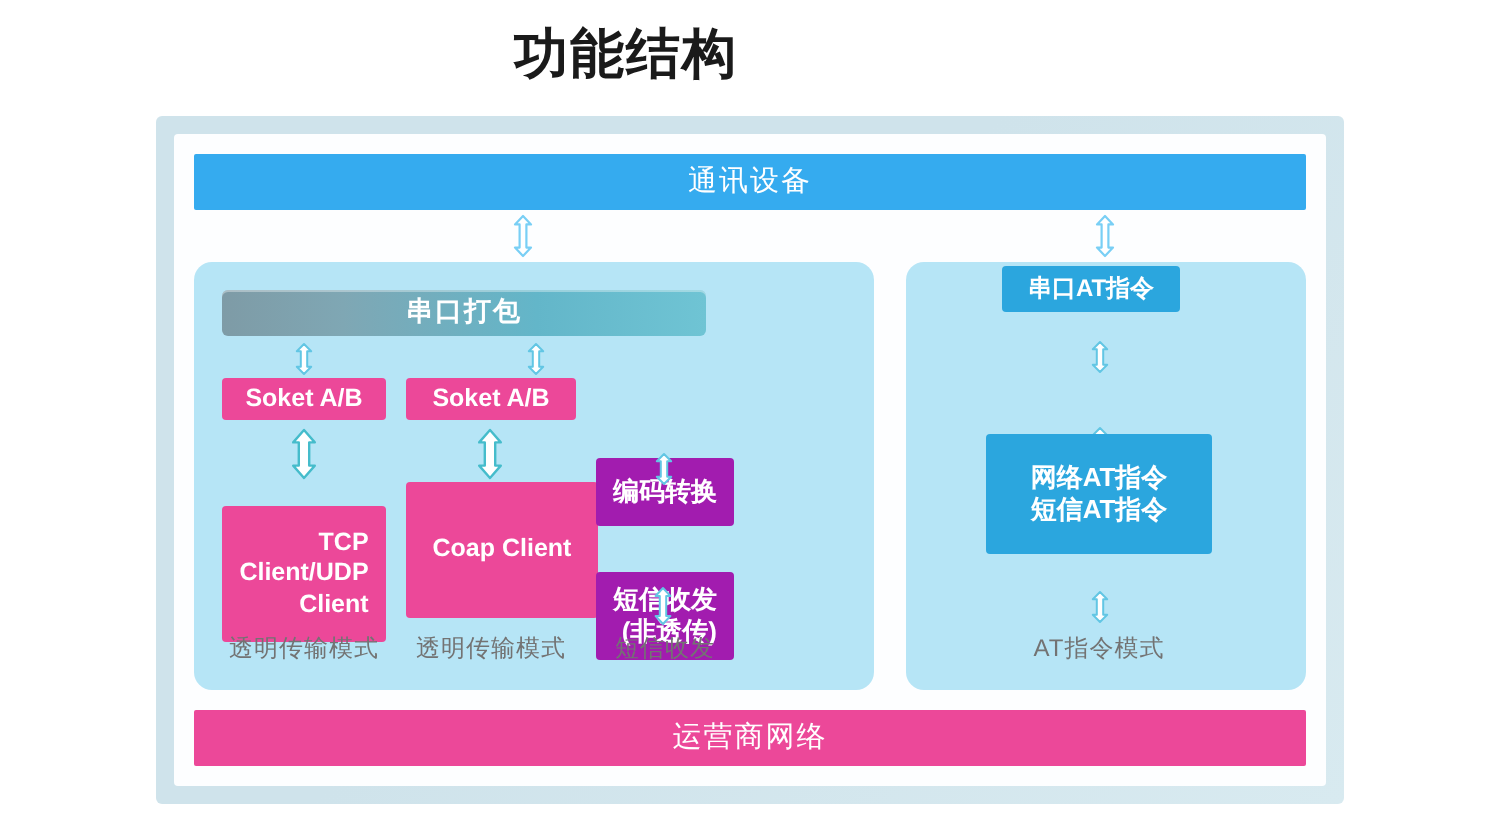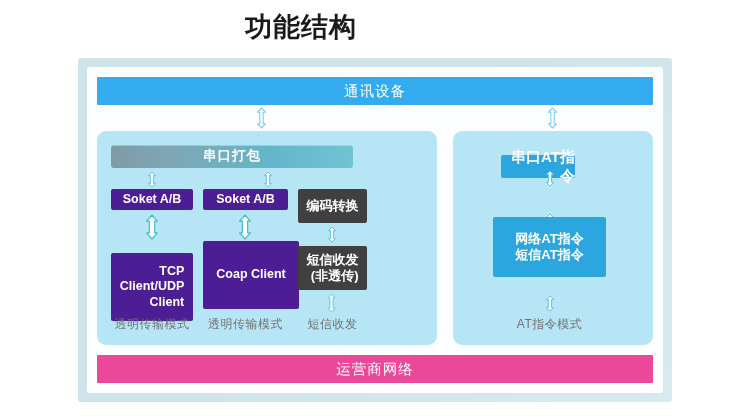--- a/index.html
+++ b/index.html
@@ -20,20 +20,21 @@
     position: absolute;
     top: 8px;
     left: 0;
     width: 602px;
     text-align: center;
     font-size: 27px;
     font-weight: bold;
     color: #1a1a1a;
     letter-spacing: 1px;
     line-height: 38px;
+    padding-left: 12px;
   }
 
   
   #diagram-frame {
     position: absolute;
     left: 78px;
     top: 58px;
     width: 594px;
     height: 344px;
     background: linear-gradient(135deg, #cfe3eb 0%, #cfe3eb 45%, #d8eaf0 100%);
@@ -93,22 +94,22 @@
     display: flex;
     align-items: center;
     justify-content: center;
     text-align: right;
     color: #ffffff;
     font-weight: bold;
     border-radius: 2px;
     line-height: 1.22;
     white-space: pre-line;
   }
-  .node.teal      { background: #4c1d95; }
-  .node.blue-mid  { background: #404040; }
+  .node.teal      { background: #ec4899; }
+  .node.blue-mid  { background: #a21caf; margin-top: 40px; }
   .node.blue-lite { background: #2BA6DE; }
   .node.packbar {
     background: linear-gradient(90deg, #7E9BA6 0%, #7FA7B4 25%, #63B6C9 65%, #6FC4D4 100%);
     border-radius: 3px;
     box-shadow: inset 0 1px 0 rgba(255,255,255,.35);
   }
 
   
   .caption {
     position: absolute;
@@ -206,21 +207,21 @@
         <svg width="13" height="20" viewBox="0 0 13 20">
           <path d="M6.5 1 L10.2 5 L8.1 5 L8.1 15 L10.2 15 L6.5 19 L2.8 15 L4.9 15 L4.9 5 L2.8 5 Z" fill="#ffffff" stroke="#62C6E4" stroke-width="1" stroke-linejoin="round"></path>
         </svg>
       </span>
 
       <div class="caption" style="left:196px; top:185px; width:79px;">短信收发</div>
     </div>
 
     <div id="panel-right" class="panel">
 
-      <div class="node blue-lite" style="left:48px; top:24px; width:74px; height:23px; font-size:15px;">串口AT指令</div>
+      <div class="node blue-lite" style="left:48px; top:2px; width:89px; height:23px; font-size:12px;">串口AT指令</div>
 
       <span class="conn" style="left:91px; top:39px;">
         <svg width="12" height="17" viewBox="0 0 12 17">
           <path d="M6 1 L9.6 4.6 L7.6 4.6 L7.6 12.4 L9.6 12.4 L6 16 L2.4 12.4 L4.4 12.4 L4.4 4.6 L2.4 4.6 Z" fill="#ffffff" stroke="#62C6E4" stroke-width="1" stroke-linejoin="round"></path>
         </svg>
       </span>
 
 
       <span class="conn" style="left:91px; top:82px;">
         <svg width="12" height="17" viewBox="0 0 12 17">

